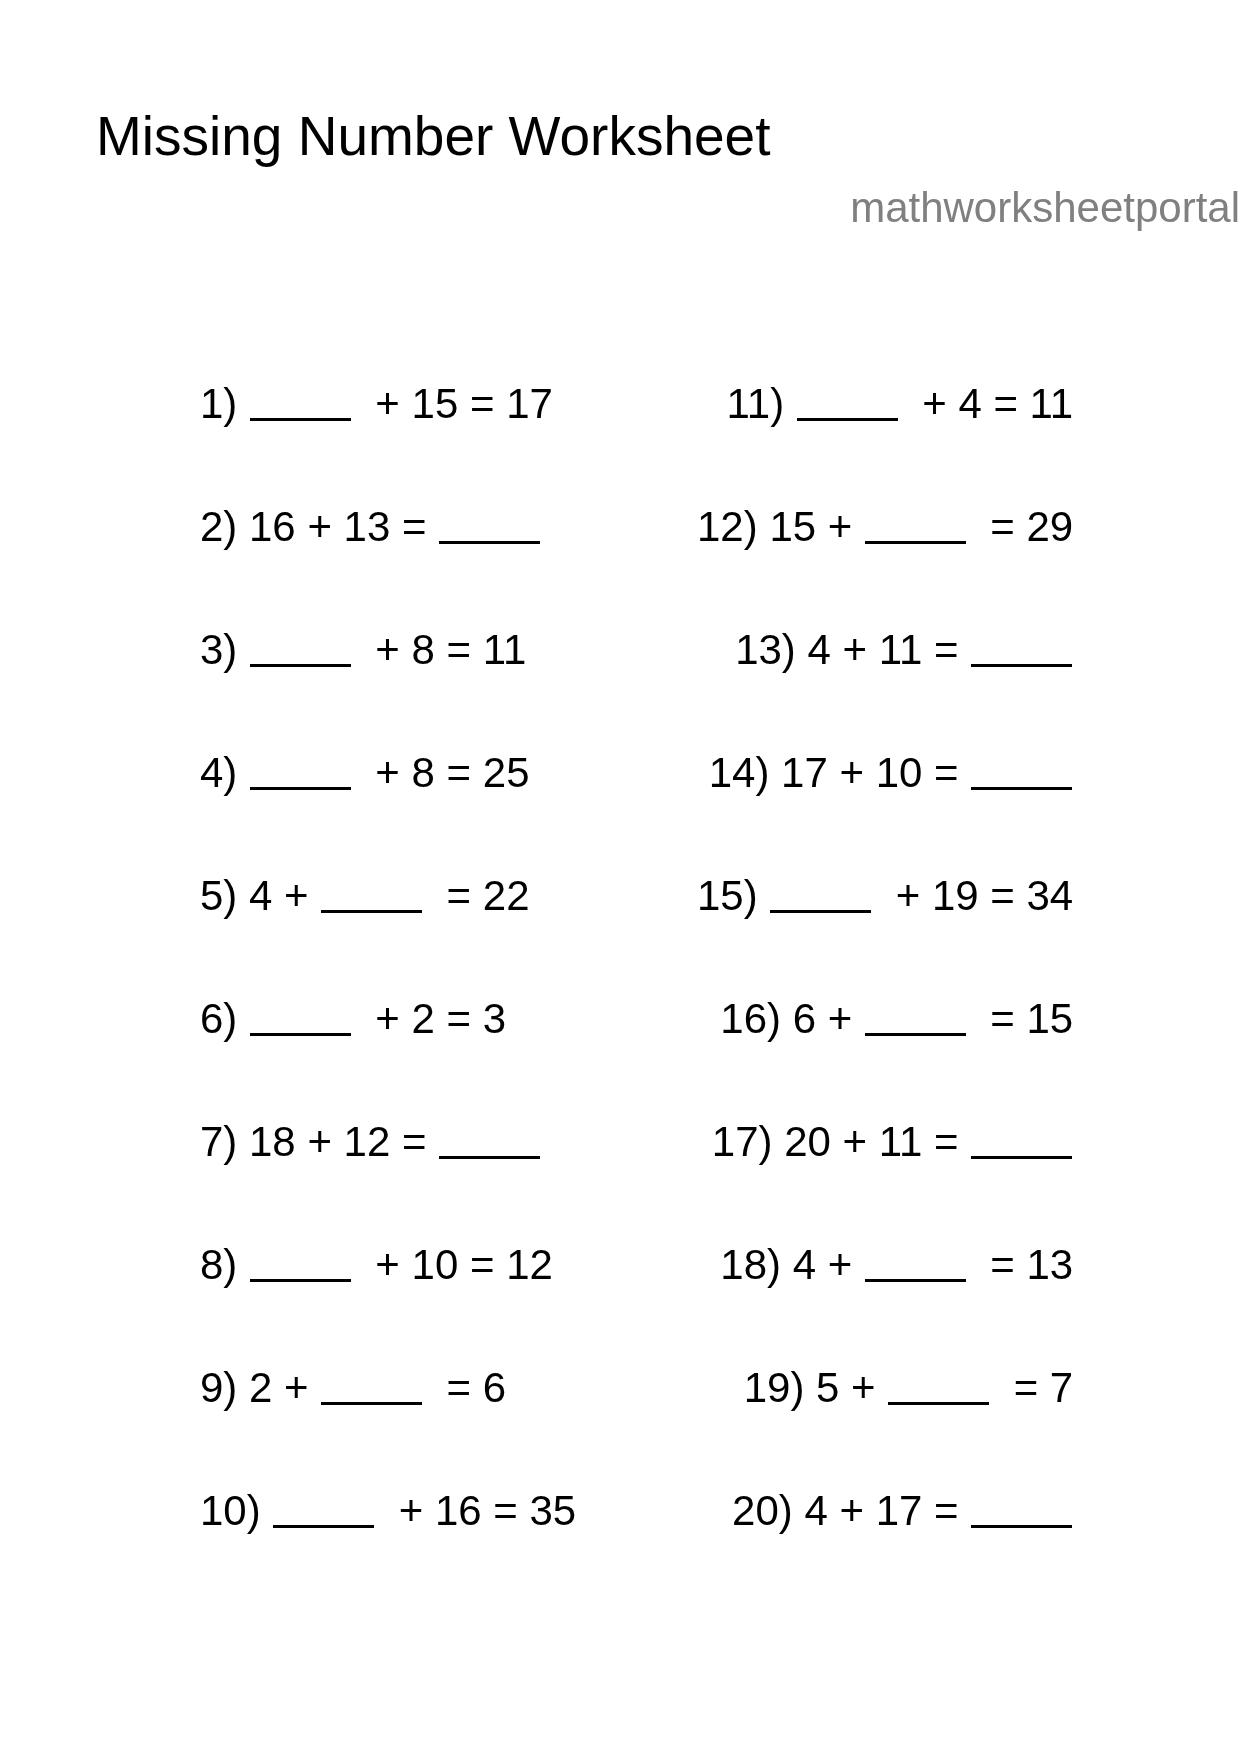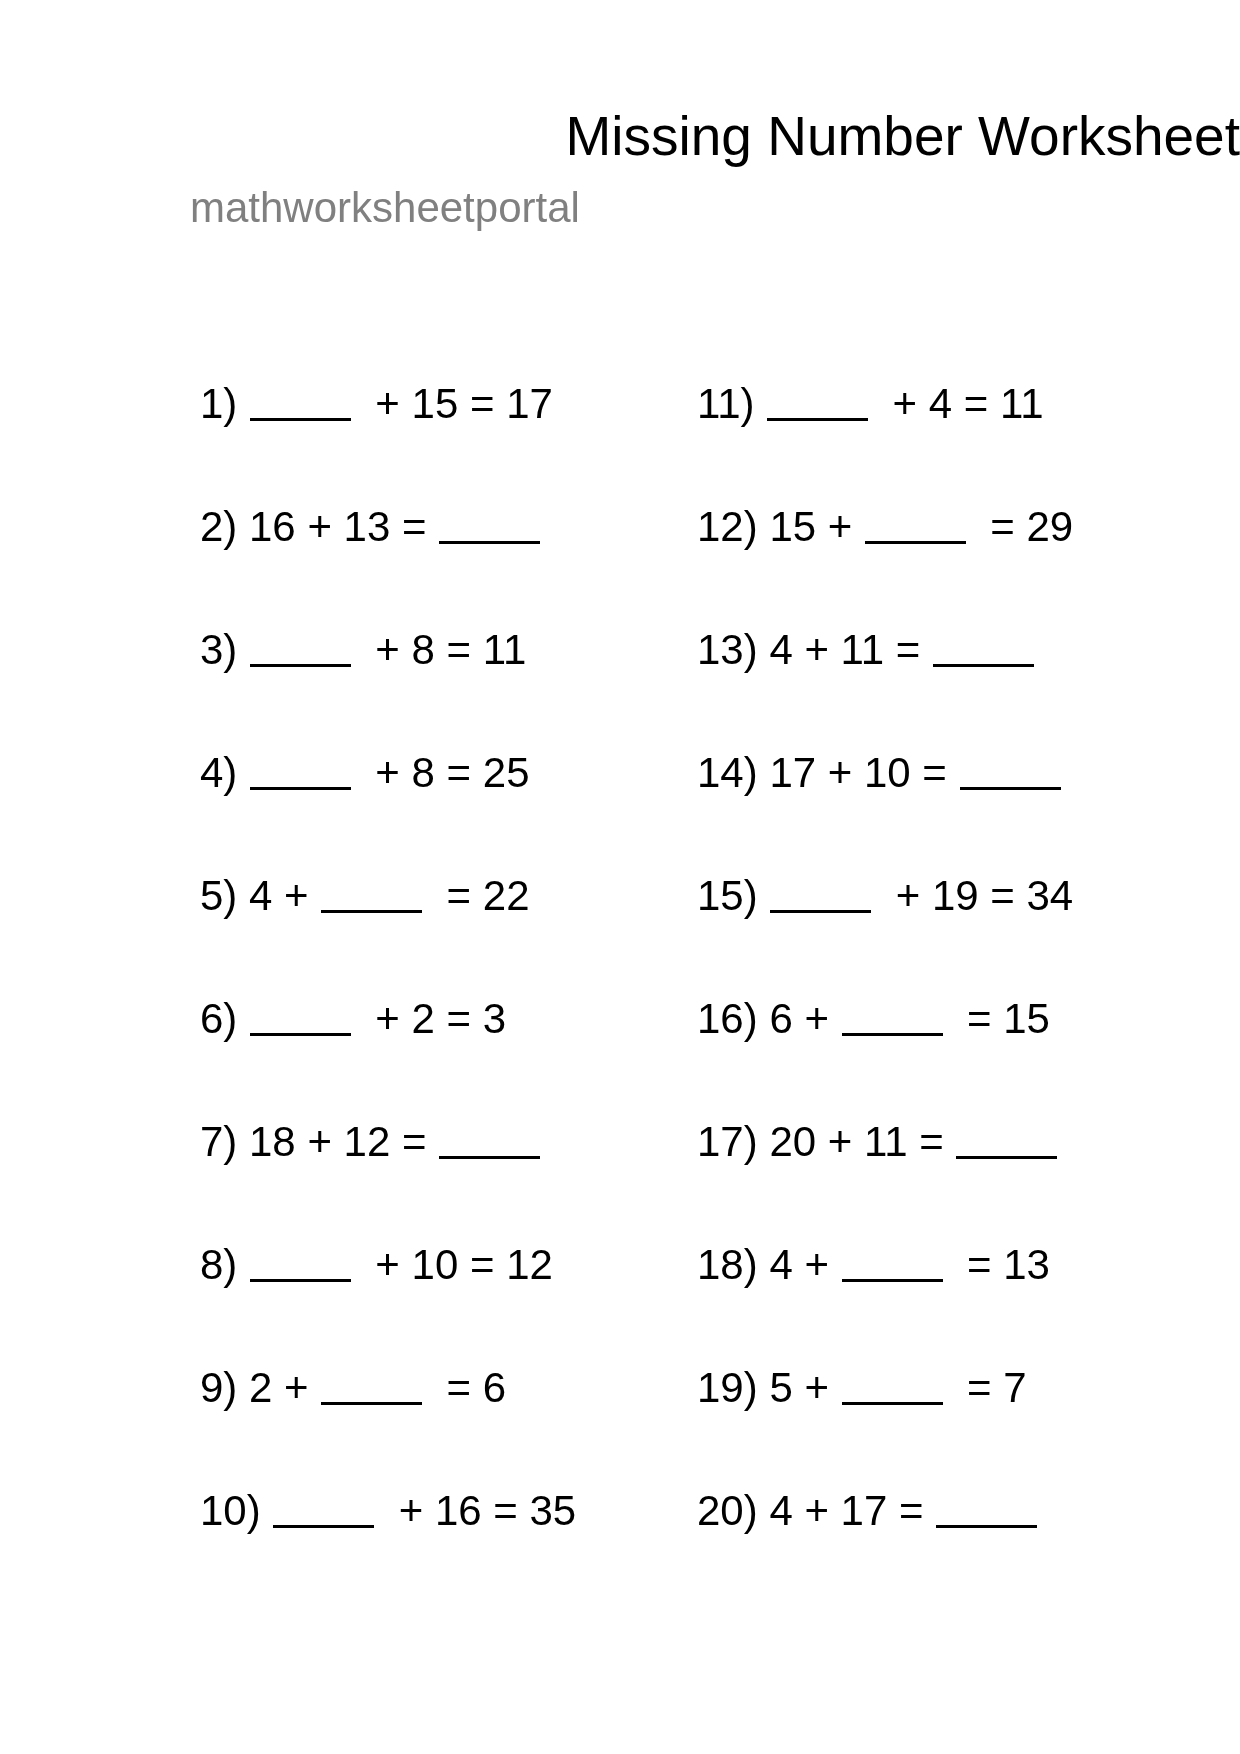--- a/index.html
+++ b/index.html
@@ -1,26 +1,26 @@
 <!DOCTYPE html>
 <html><head>
   <meta charset="utf-8">
   <style>
     html, body { margin: 0; padding: 0; background: #ffffff; }
     body { width: 1240px; height: 1754px; position: relative; overflow: hidden;
            font-family: "Liberation Sans", sans-serif; color: #000; }
-    .title { position: absolute; top: 96px; left: 0; width: 1240px; text-align: right;
+    .title { position: absolute; top: 96px; left: 0; width: 1240px; text-align: left;
              padding-left: 96px; box-sizing: border-box;
              font-size: 55px; line-height: 80px; color: #000; white-space: nowrap; }
-    .subtitle { position: absolute; top: 180px; left: 0; width: 1240px; text-align: left;
+    .subtitle { position: absolute; top: 180px; left: 0; width: 1240px; text-align: right;
                 padding-left: 190px; box-sizing: border-box;
                 font-size: 42px; line-height: 56px; color: #808080; white-space: nowrap; }
     .col { position: absolute; top: 345px; }
     .col.left { left: 200px; }
-    .col.right { left: 697px; }
+    .col.right { left: 697px; text-align: right; }
     .problem { height: 95px; font-size: 42px; line-height: 62px; white-space: nowrap; margin-top: 28px; }
     .blank { display: inline-block; width: 101px; height: 36px; border-bottom: 3px solid #000;
              vertical-align: baseline; margin: 0 1px; position: relative; top: 3px; }
     .tok { white-space: pre; }
   </style>
 </head>
 <body>
 
 <div>
   <div class="title">Missing Number Worksheet</div>

